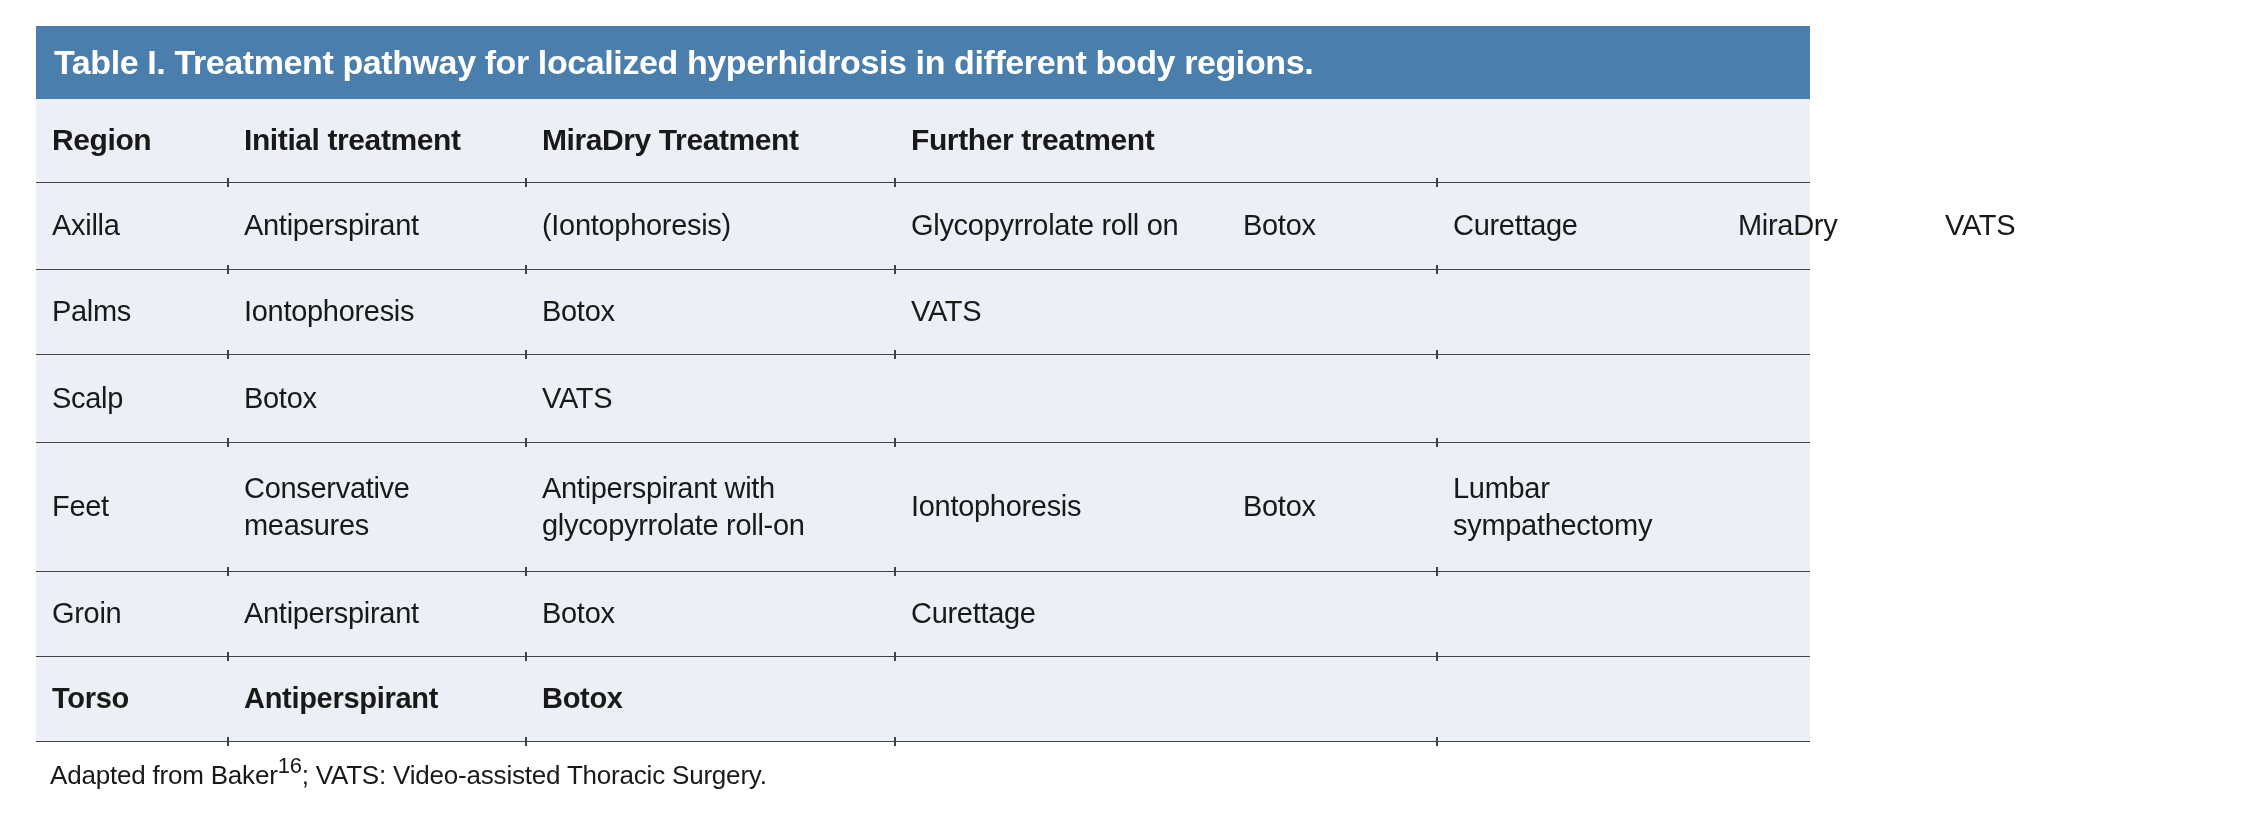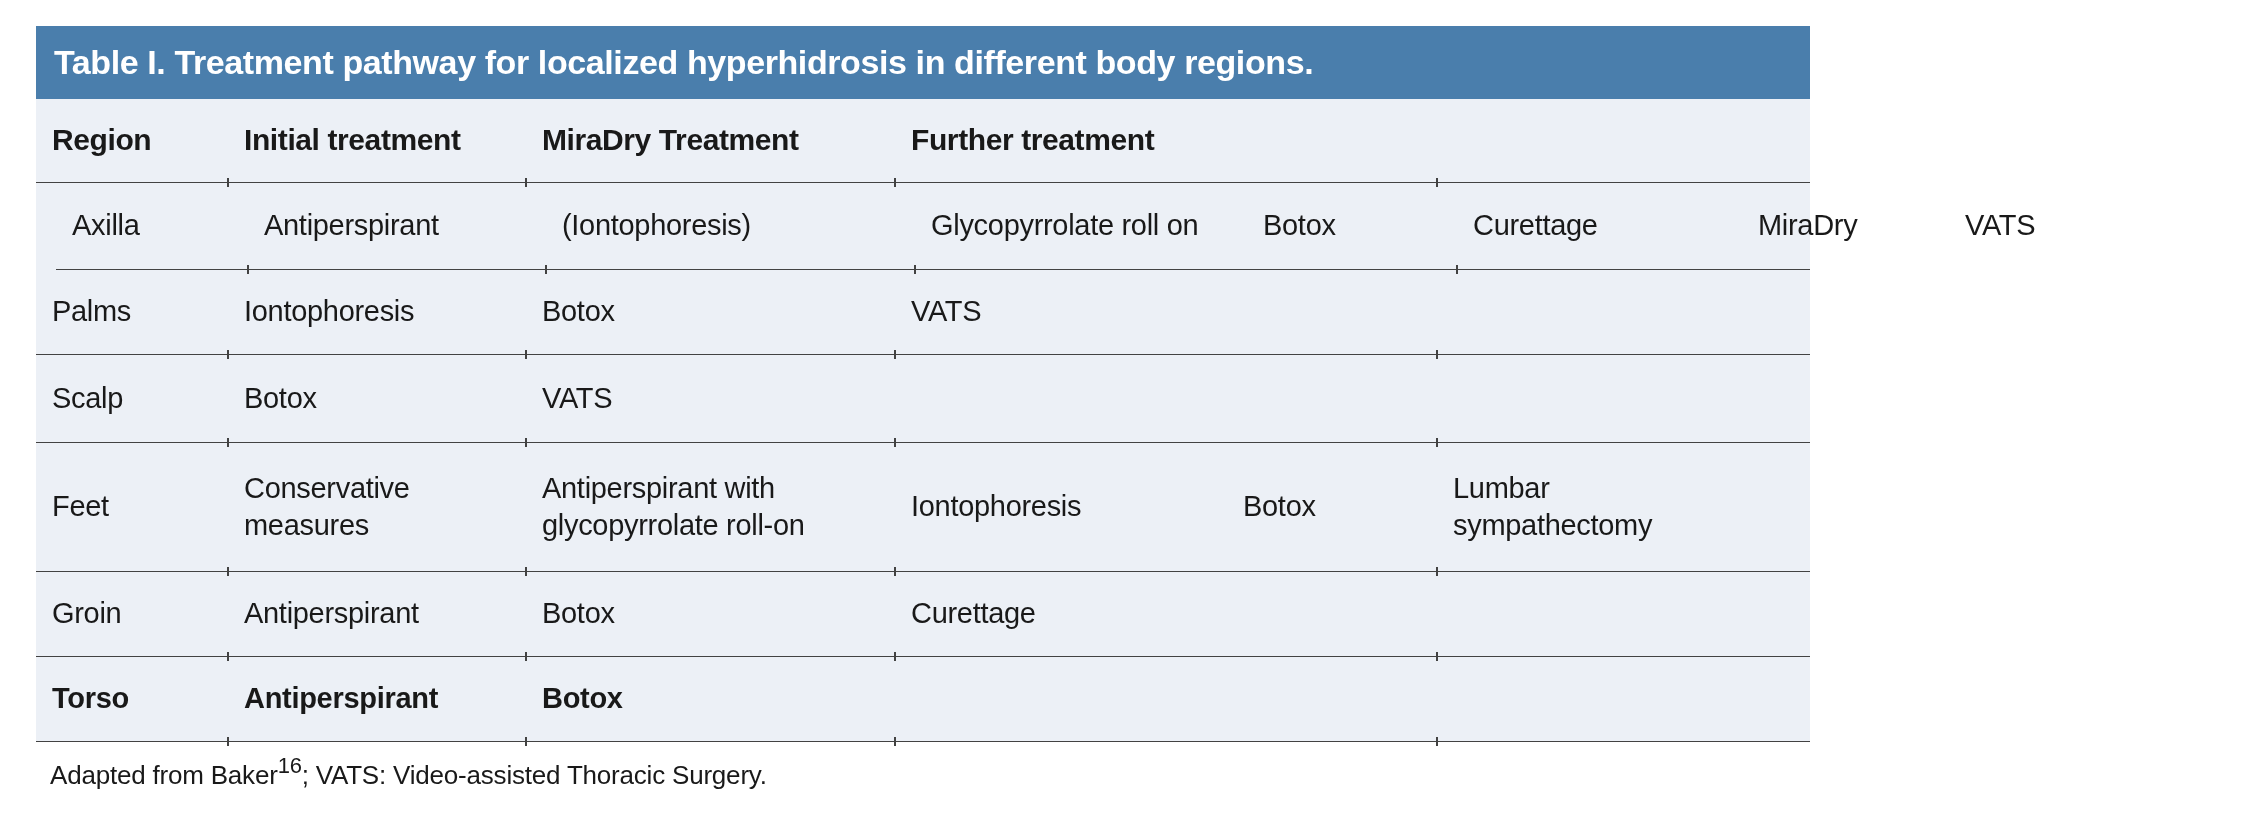--- a/index.html
+++ b/index.html
@@ -51,21 +51,21 @@
       linear-gradient(#424242,#424242),
       linear-gradient(#424242,#424242),
       linear-gradient(#424242,#424242);
     background-repeat: no-repeat;
     background-size: 2px 9px;
     background-position: 191px 0, 489px 0, 858px 0, 1400px 0, 1892px 0;
     pointer-events: none;
     z-index: 2;
   }
   .row.header { height: 84px; }
-  .row.r1 { height: 87px; margin-left: 20px; }
+  .row.r1 { height: 87px; }
   .row.r2 { height: 85px; }
   .row.r3 { height: 88px; }
   .row.r4 { height: 129px; }
   .row.r5 { height: 85px; }
   .row.r6 { height: 85px; font-weight: bold; }
   .cell {
     padding-left: 16px;
     padding-right: 10px;
     font-size: 29px;
     line-height: 1.28;

